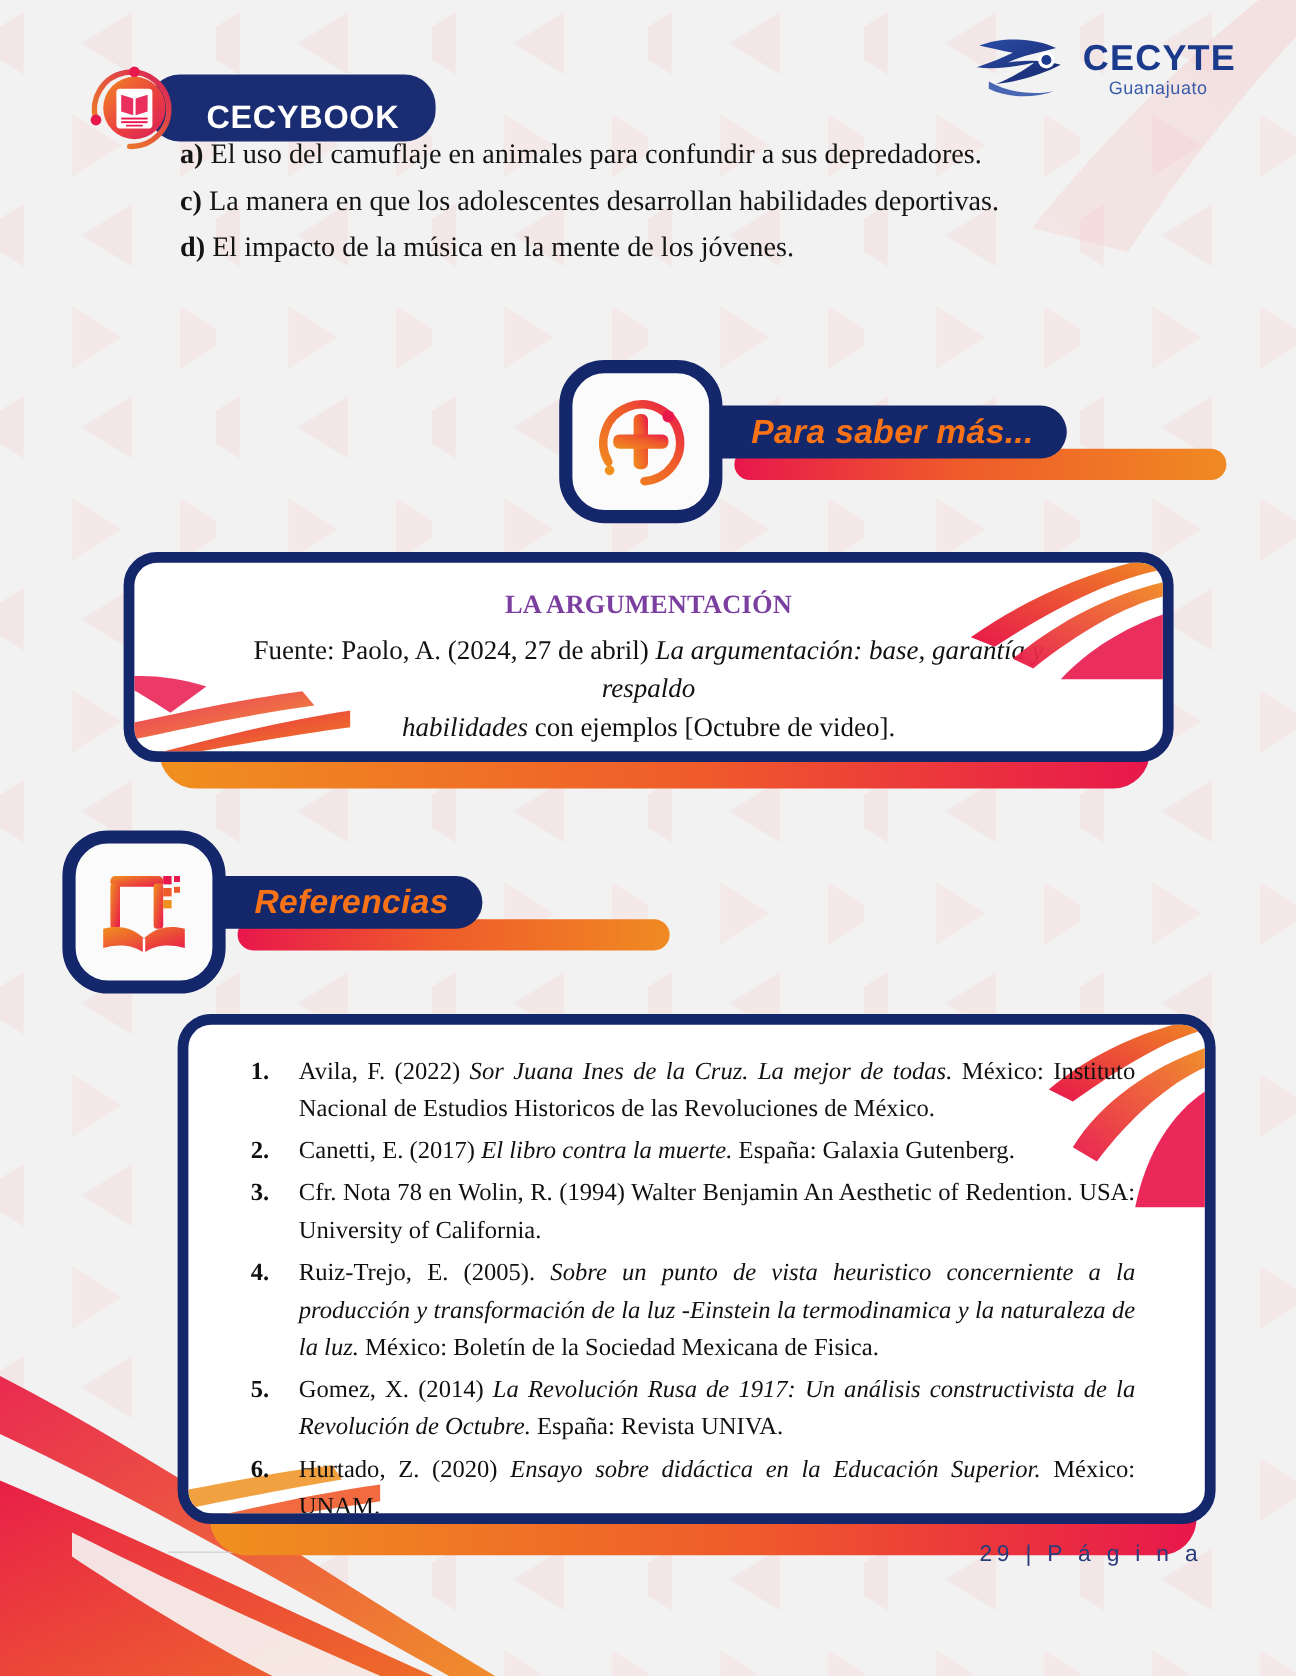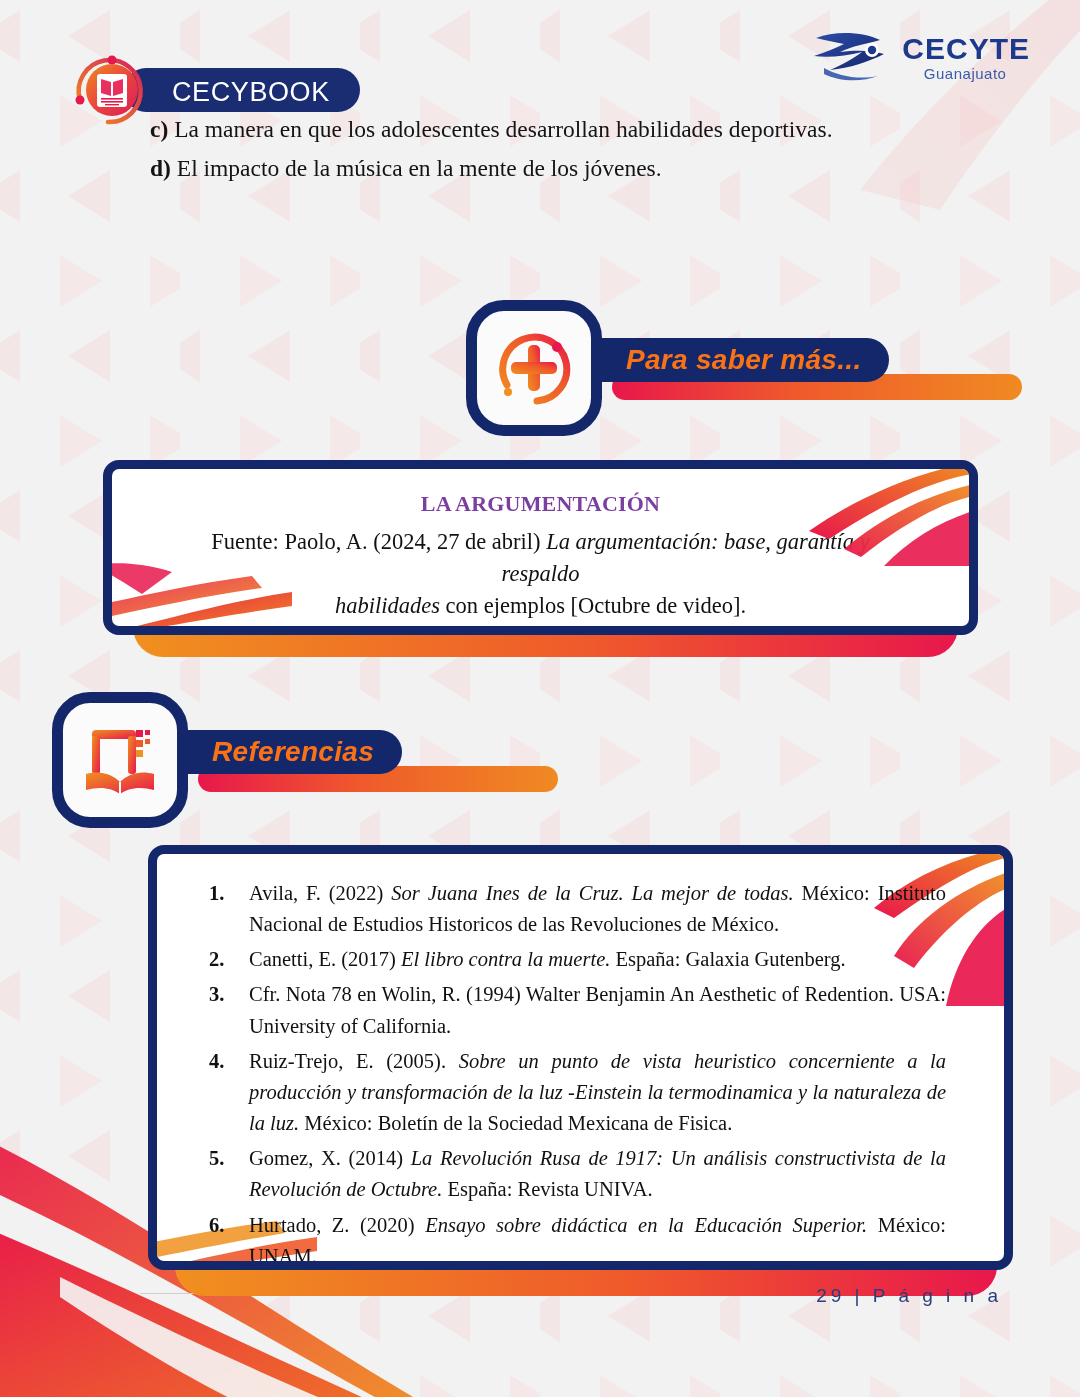--- a/index.html
+++ b/index.html
@@ -52,23 +52,23 @@
     z-index: 3;
   }
   #cecybook-pill {
     margin-left: -24px;
     background: #1b2d72;
     color: #ffffff;
     border-radius: 26px;
     height: 40px;
     display: flex;
     align-items: center;
-    padding: 4px 30px 0 48px;
+    padding: 16px 30px 0 48px;
     font-family: "Liberation Sans", sans-serif;
-    font-weight: 400;
+    font-weight: 700;
     font-size: 27px;
     letter-spacing: .6px;
     z-index: 2;
   }
 
   
   #cecyte-logo {
     position: absolute;
     right: 50px;
     top: 28px;
@@ -167,21 +167,21 @@
   #banner-saber-mas { left: 466px; top: 300px; }
   #banner-saber-mas .banner-underbar { width: 410px; }
   #banner-referencias { left: 52px; top: 692px; }
   #banner-referencias .banner-underbar { width: 360px; }
 
   
   .doc-card {
     position: absolute;
     background: #ffffff;
     border: 9px solid #15276b;
-    border-radius: 16px;
+    border-radius: 28px;
     box-sizing: border-box;
     overflow: hidden;
     z-index: 3;
   }
   .card-underbar {
     position: absolute;
     border-radius: 0 0 30px 30px;
     z-index: 1;
   }
   .card-swoosh {
@@ -370,20 +370,21 @@
       <circle cx="62" cy="22" r="7" fill="#ffffff"></circle>
       <circle cx="62" cy="22" r="4.2" fill="#1b3a8c"></circle>
     </svg>
     <div id="cecyte-wordmark">
       <div id="cecyte-name">CECYTE</div>
       <div id="cecyte-state">Guanajuato</div>
     </div>
   </div>
 
   <div id="options-list">
+    <div class="option-item"><span class="option-letter">a)</span><span> El uso del camuflaje en animales para confundir a sus depredadores.</span></div>
     <div class="option-item"><span class="option-letter">c)</span><span> La manera en que los adolescentes desarrollan habilidades deportivas.</span></div>
     <div class="option-item"><span class="option-letter">d)</span><span> El impacto de la música en la mente de los jóvenes.</span></div>
   </div>
 
   <div class="section-banner" id="banner-saber-mas">
     <div class="banner-icon-box">
       <svg width="86" height="86" viewBox="0 0 86 86">
         <defs>
           <linearGradient id="plusgrad" x1="0" y1="1" x2="1" y2="0">
             <stop offset="0%" stop-color="#f0901f"></stop>

